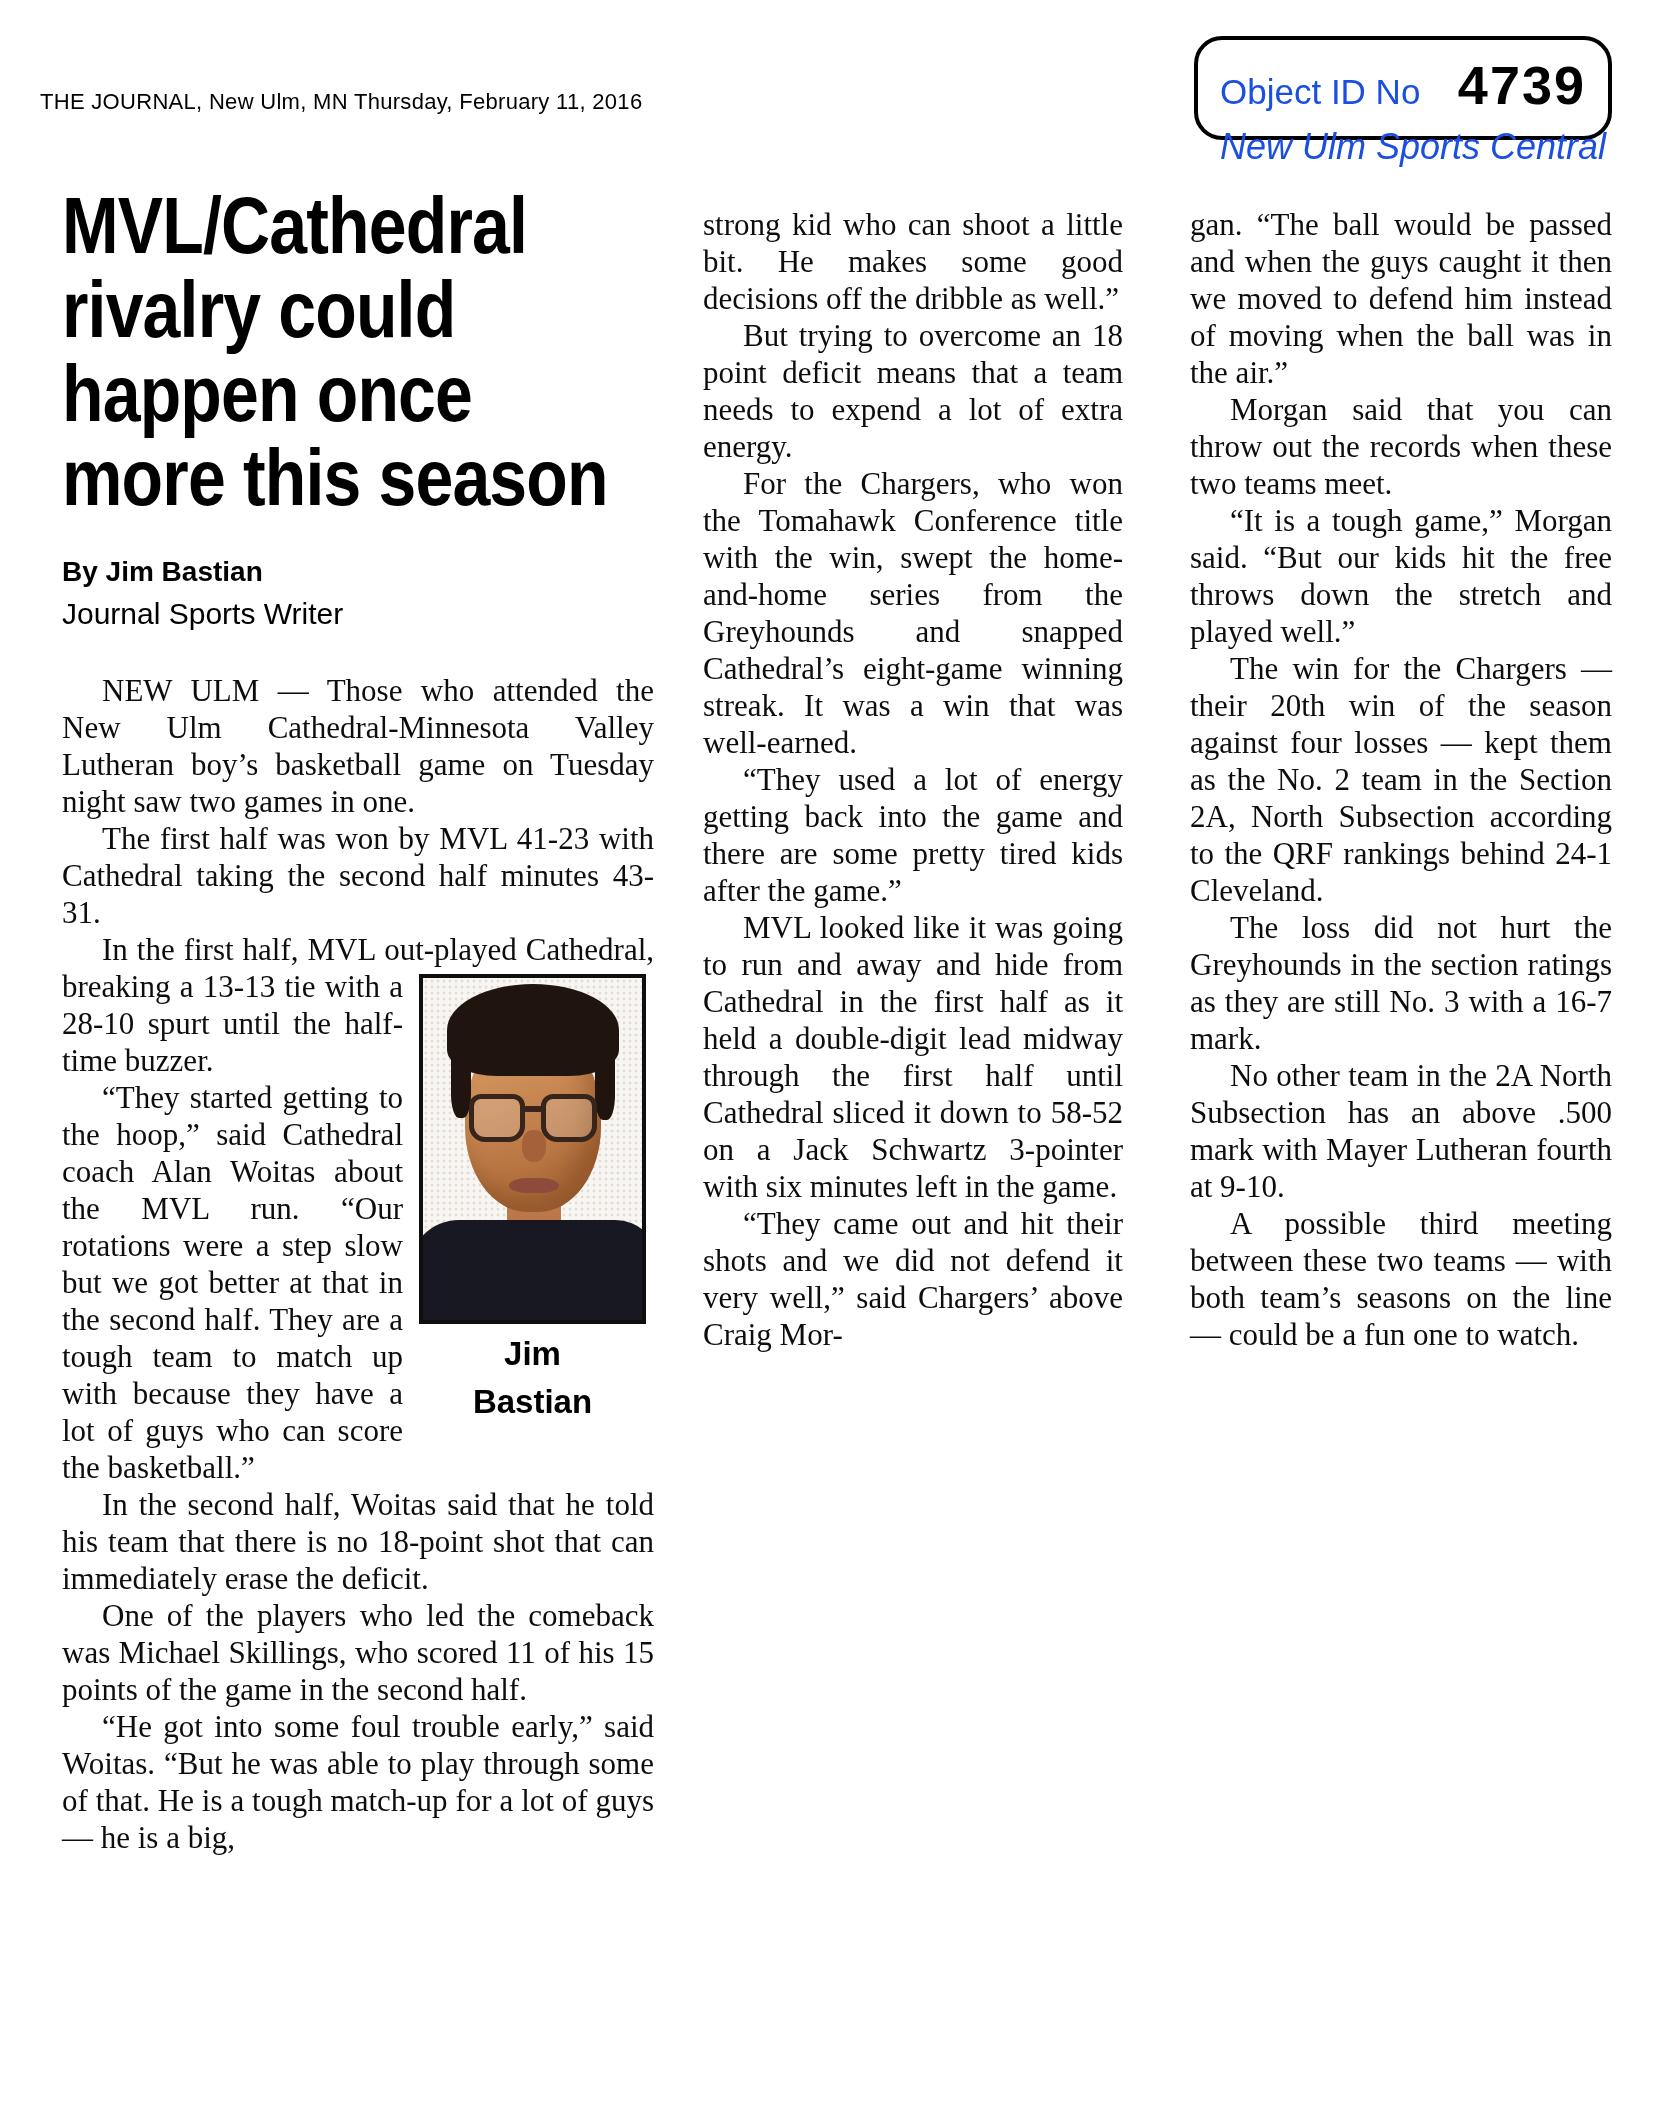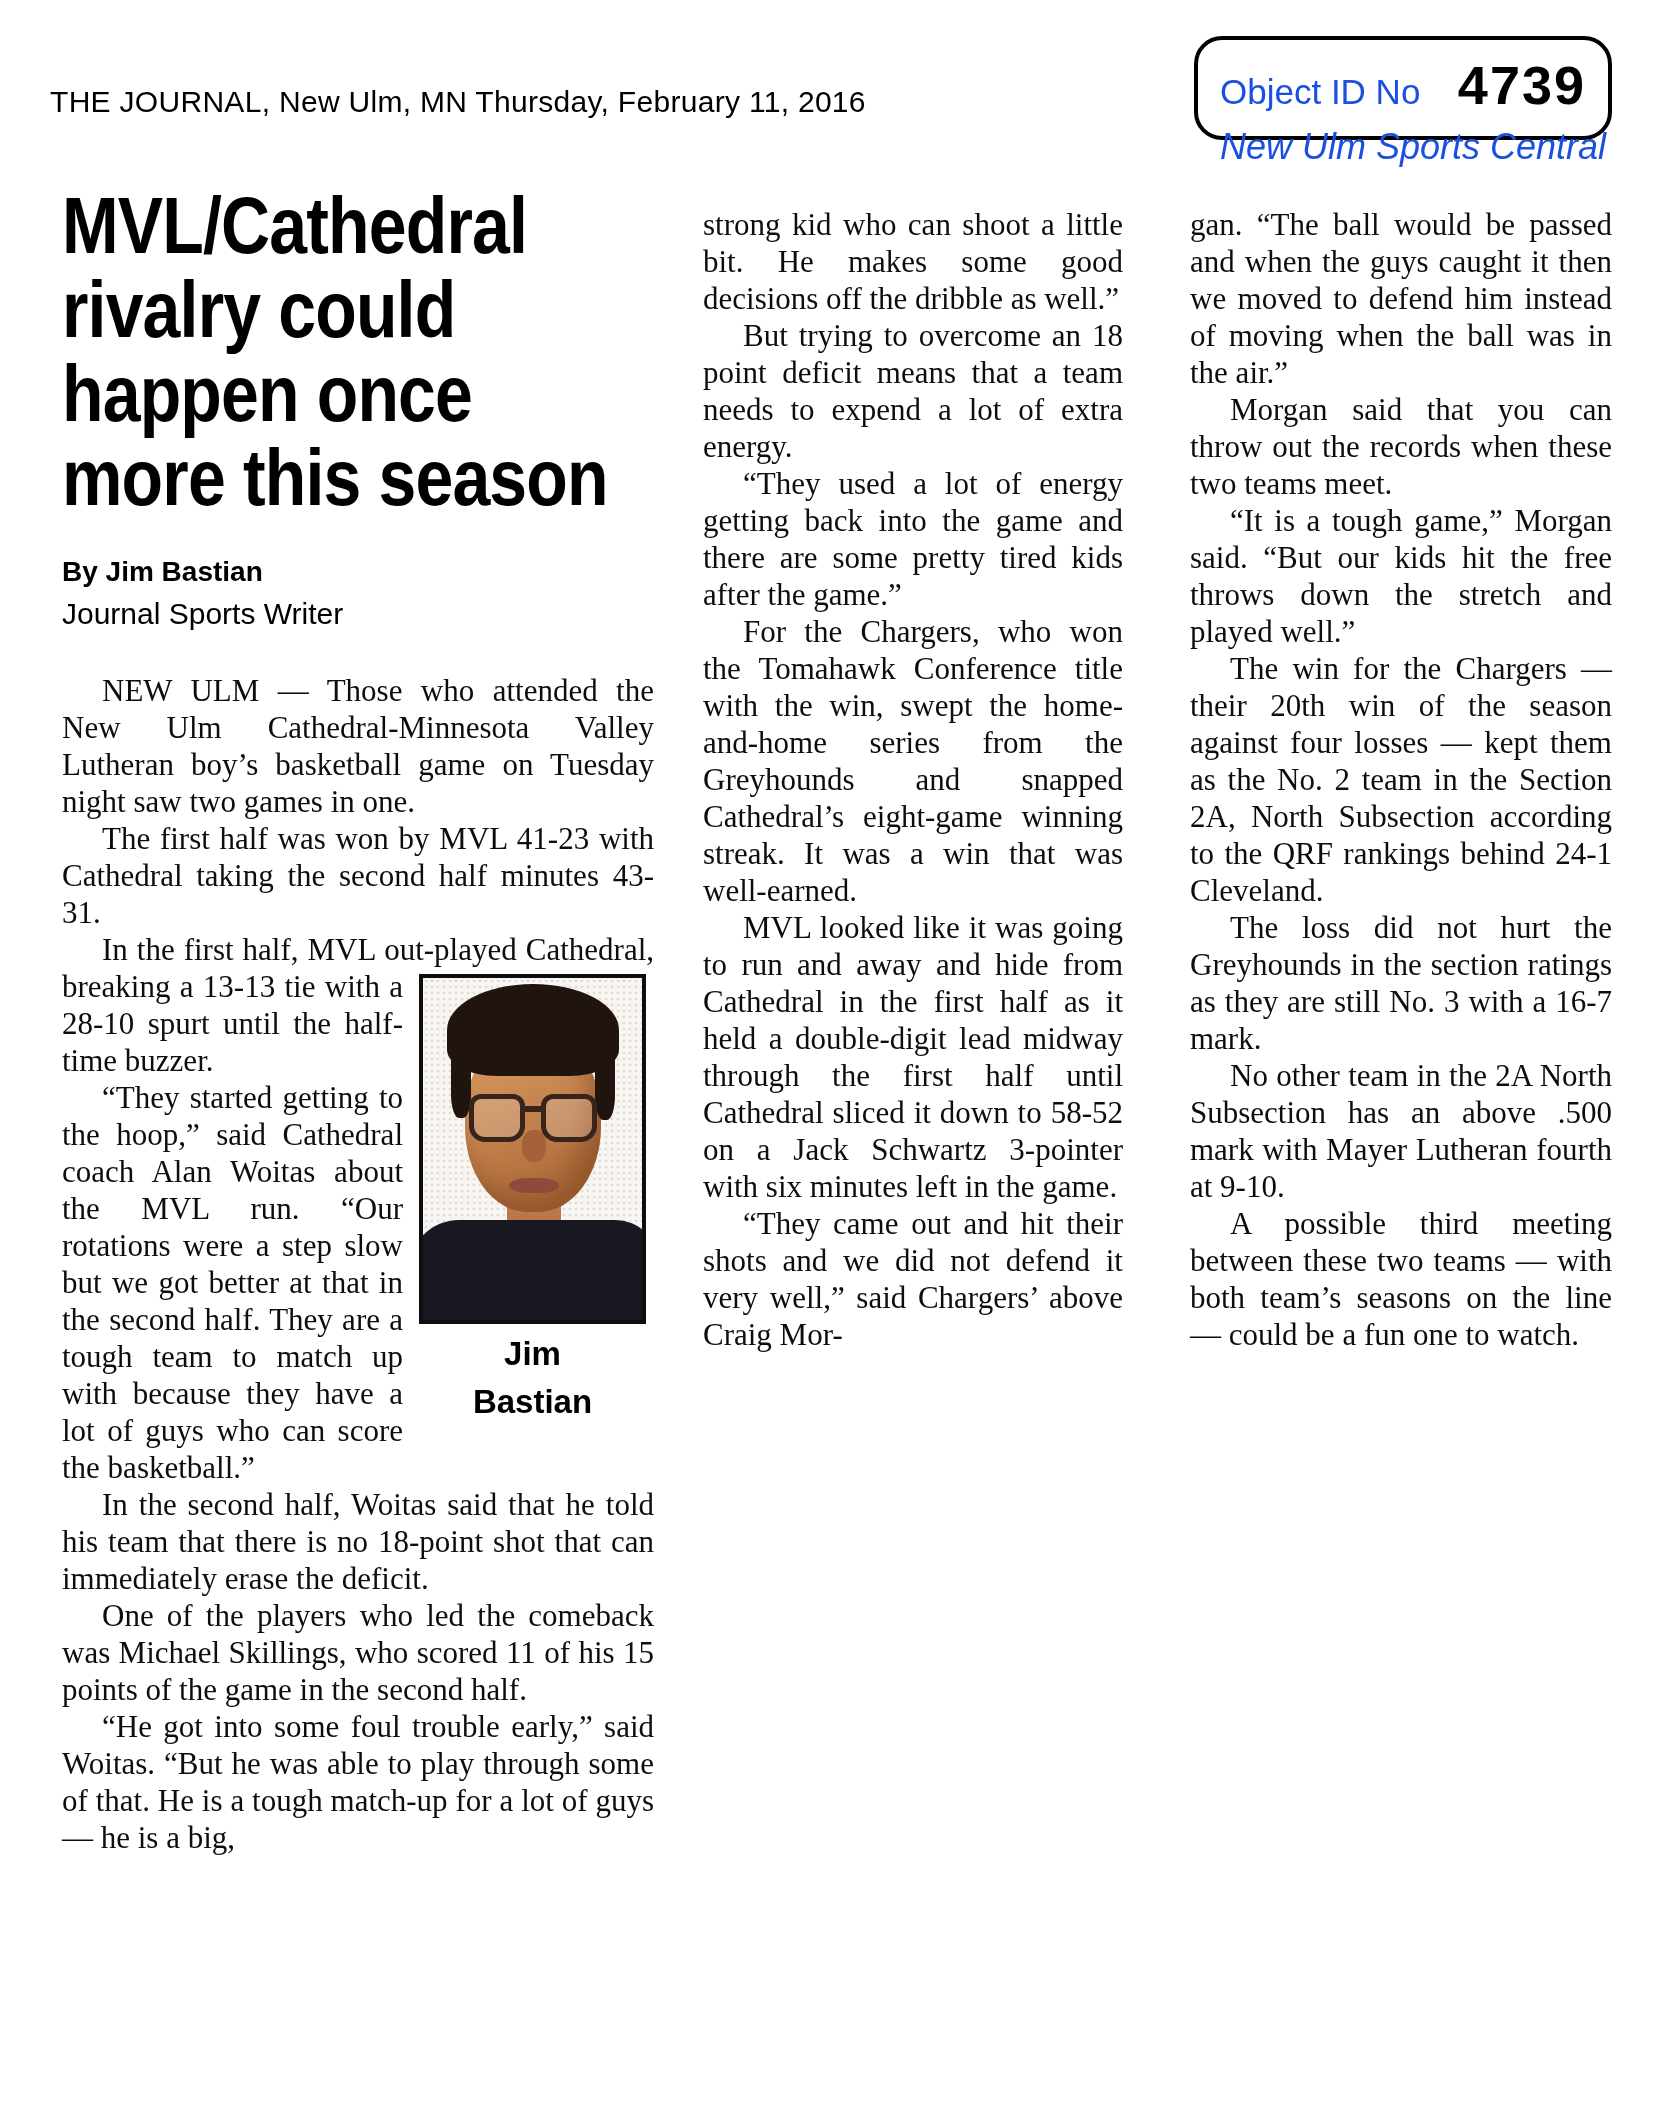--- a/index.html
+++ b/index.html
@@ -4,22 +4,22 @@
 <style>
   :root { --accent: #1a4fe0; --ink: #0d0d0d; }
   html,body { margin:0; padding:0; background:#ffffff; }
   .page {
     position:relative; width:1672px; height:2126px; background:#ffffff;
     font-family:"Liberation Serif", serif; color:var(--ink); overflow:hidden;
   }
 
   
   .masthead {
-    position:absolute; left:50px; top:84px;
-    font-family:"Liberation Sans", sans-serif; font-size:30px; line-height:36px;
+    position:absolute; left:40px; top:84px;
+    font-family:"Liberation Sans", sans-serif; font-size:22px; line-height:36px;
     color:#000; letter-spacing:0.3px; white-space:nowrap;
   }
 
   
   .idbox {
     position:absolute; left:1194px; top:36px; width:418px; height:104px;
     border:4px solid #000; border-radius:28px; background:#fff;
     box-sizing:border-box; padding:14px 22px 12px 22px;
     font-family:"Liberation Sans", sans-serif;
   }
@@ -146,22 +146,22 @@
     </p>
     <p class="para">“They started getting to the hoop,” said Cathedral coach Alan Woitas about the MVL run. “Our rotations were a step slow but we got better at that in the second half. They are a tough team to match up with because they have a lot of guys who can score the basketball.”</p>
     <p class="para">In the second half, Woitas said that he told his team that there is no 18-point shot that can immediately erase the deficit.</p>
     <p class="para">One of the players who led the comeback was Michael Skillings, who scored 11 of his 15 points of the game in the second half.</p>
     <p class="para">“He got into some foul trouble early,” said Woitas. “But he was able to play through some of that. He is a tough match-up for a lot of guys — he is a  big,</p>
   </div>
 
   <div class="col col2">
     <p class="para cont">strong kid who can shoot a little bit. He makes some good decisions off the dribble as well.”</p>
     <p class="para">But trying to overcome an 18 point deficit means that a team needs to expend a lot of extra energy.</p>
+    <p class="para">For the Chargers, who won the Tomahawk Conference title with the  win, swept the home-and-home series from the Greyhounds and snapped Cathedral’s eight-game winning streak. It was a win that was well-earned.</p>
     <p class="para">“They used a lot of energy getting back into the game and there are some pretty tired kids after the game.”</p>
-    <p class="para">For the Chargers, who won the Tomahawk Conference title with the  win, swept the home-and-home series from the Greyhounds and snapped Cathedral’s eight-game winning streak. It was a win that was well-earned.</p>
     <p class="para">MVL looked like it was going to run and away and hide from Cathedral in the first half as it held a double-digit lead midway through the first half until Cathedral sliced it down to 58-52 on a Jack Schwartz 3-pointer with six minutes left in the game.</p>
     <p class="para">“They came out and hit their shots and we did not defend it very well,” said Chargers’ above Craig Mor-</p>
   </div>
 
   <div class="col col3">
     <p class="para cont">gan. “The ball would be passed and when the guys caught it then we moved to defend him instead of moving when the ball was in the air.”</p>
     <p class="para">Morgan said that you can throw out the records when these two teams meet.</p>
     <p class="para">“It is a tough game,” Morgan said. “But our kids hit the free throws down the stretch and played well.”</p>
     <p class="para">The win for the Chargers — their 20th win of the season against four losses — kept them as the No. 2 team in the Section 2A, North Subsection according to the QRF rankings behind 24-1 Cleveland.</p>
     <p class="para">The loss did not hurt the Greyhounds in the section ratings as they are still No. 3 with a 16-7 mark.</p>

